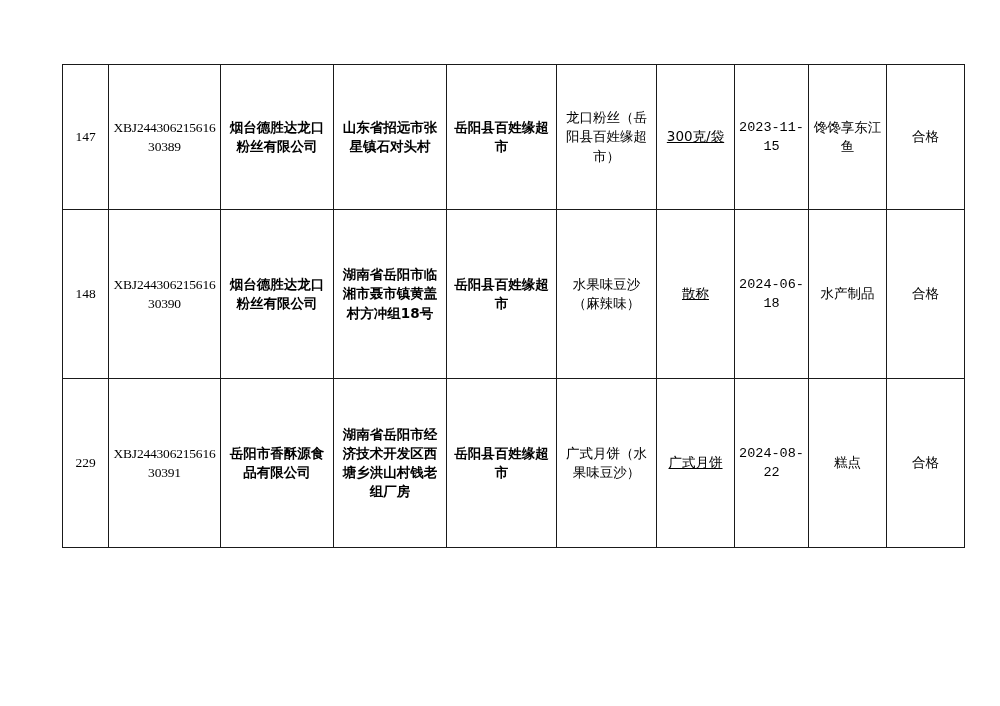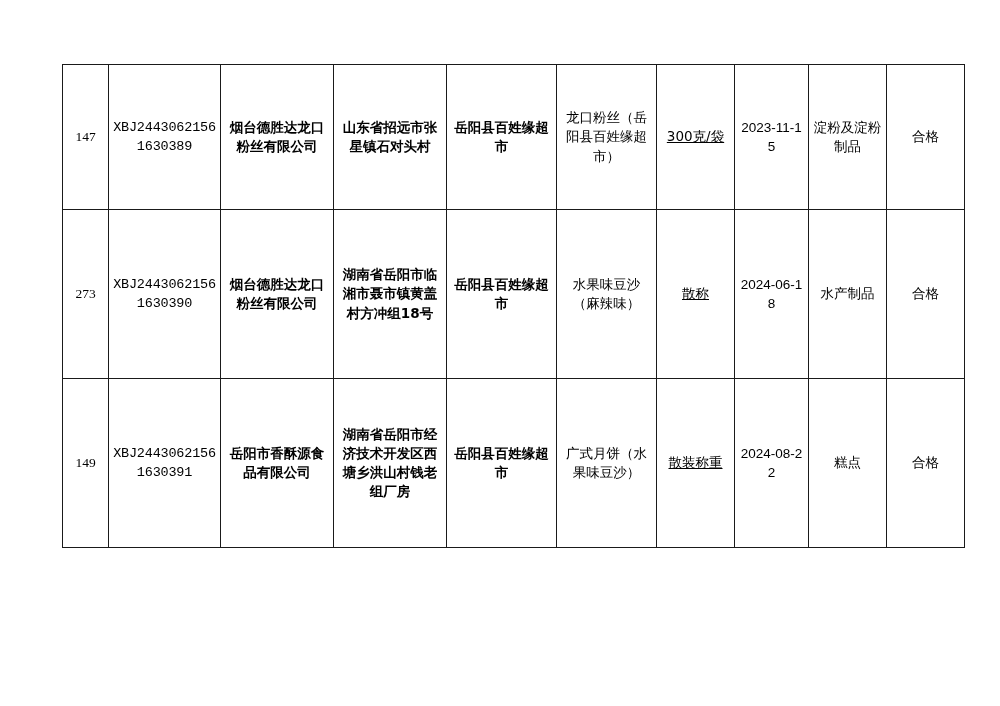--- a/index.html
+++ b/index.html
@@ -52,40 +52,40 @@
 
   .row-1 td { height: 136px; }
   .row-2 td { height: 160px; }
   .row-3 td { height: 160px; }
 
   .cell-idx {
     font-family: "Liberation Serif", serif;
     font-size: 14px;
   }
   .cell-code {
-    font-family: Liberation Mono, monospace;
+    font-family: Liberation Serif, serif;
     font-size: 13.5px;
     letter-spacing: -0.2px;
     line-height: 1.35;
   }
   .cell-cn {
     font-family: "DejaVu Sans", "Liberation Sans", sans-serif;
     font-size: 13.5px;
     font-weight: 700;
     line-height: 1.45;
     border-radius: 30px;
   }
   .cell-cn-light {
     font-family: "DejaVu Sans", "Liberation Sans", sans-serif;
     font-size: 13px;
     font-weight: 400;
     line-height: 1.45;
   }
   .cell-date {
-    font-family: Liberation Sans, sans-serif;
+    font-family: Liberation Mono, monospace;
     font-size: 13px;
     line-height: 1.4;
   }
   .cell-spec {
     font-family: "DejaVu Sans", "Liberation Sans", sans-serif;
     font-size: 13px;
     font-weight: 400;
     text-decoration: underline;
   }
 </style>
@@ -110,43 +110,43 @@
     <tbody>
       <tr class="row-1">
         <td class="cell-idx">147</td>
         <td class="cell-code">XBJ24430621561630389</td>
         <td class="cell-cn">烟台德胜达龙口粉丝有限公司</td>
         <td class="cell-cn">山东省招远市张星镇石对头村</td>
         <td class="cell-cn">岳阳县百姓缘超市</td>
         <td class="cell-cn-light">龙口粉丝（岳阳县百姓缘超市）</td>
         <td class="cell-spec">300克/袋</td>
         <td class="cell-date">2023-11-15</td>
-        <td class="cell-cn-light">淀粉及淀粉制品</td>
+        <td class="cell-cn-light">馋馋享东江鱼</td>
         <td class="cell-cn-light">合格</td>
       </tr>
       <tr class="row-2">
-        <td class="cell-idx">273</td>
+        <td class="cell-idx">148</td>
         <td class="cell-code">XBJ24430621561630390</td>
         <td class="cell-cn">烟台德胜达龙口粉丝有限公司</td>
         <td class="cell-cn">湖南省岳阳市临湘市聂市镇黄盖村方冲组18号</td>
         <td class="cell-cn">岳阳县百姓缘超市</td>
         <td class="cell-cn-light">水果味豆沙（麻辣味）</td>
         <td class="cell-spec">散称</td>
         <td class="cell-date">2024-06-18</td>
         <td class="cell-cn-light">水产制品</td>
         <td class="cell-cn-light">合格</td>
       </tr>
       <tr class="row-3">
-        <td class="cell-idx">149</td>
+        <td class="cell-idx">229</td>
         <td class="cell-code">XBJ24430621561630391</td>
         <td class="cell-cn">岳阳市香酥源食品有限公司</td>
         <td class="cell-cn">湖南省岳阳市经济技术开发区西塘乡洪山村钱老组厂房</td>
         <td class="cell-cn">岳阳县百姓缘超市</td>
         <td class="cell-cn-light">广式月饼（水果味豆沙）</td>
-        <td class="cell-spec">散装称重</td>
+        <td class="cell-spec">广式月饼</td>
         <td class="cell-date">2024-08-22</td>
         <td class="cell-cn-light">糕点</td>
         <td class="cell-cn-light">合格</td>
       </tr>
     </tbody>
   </table>
 
 </div>
 
 </body></html>

